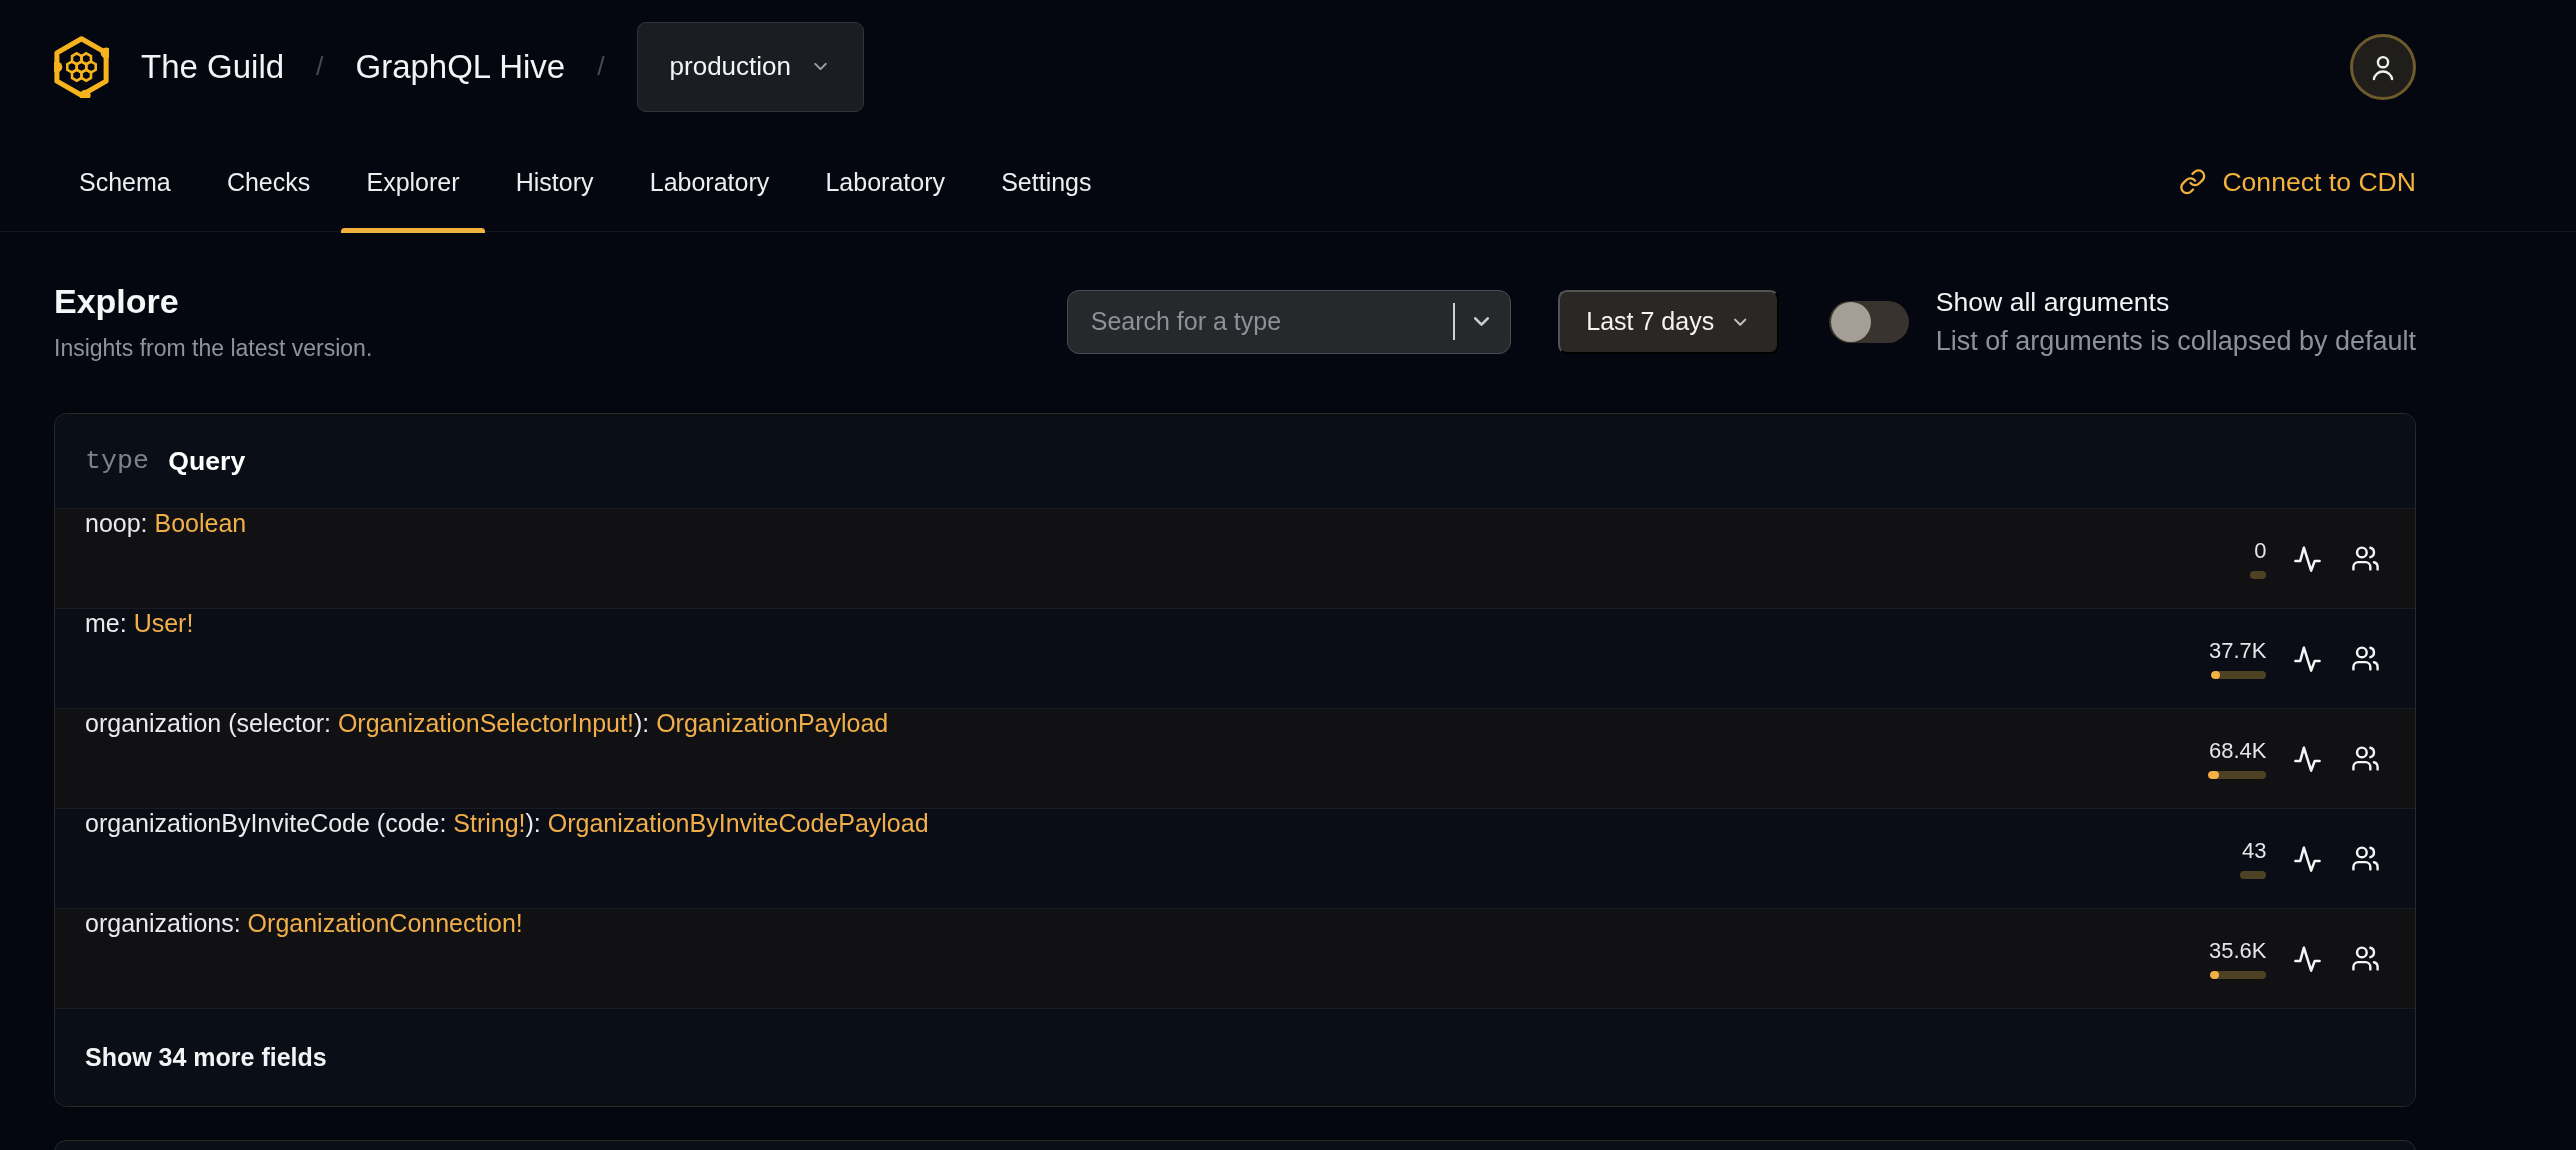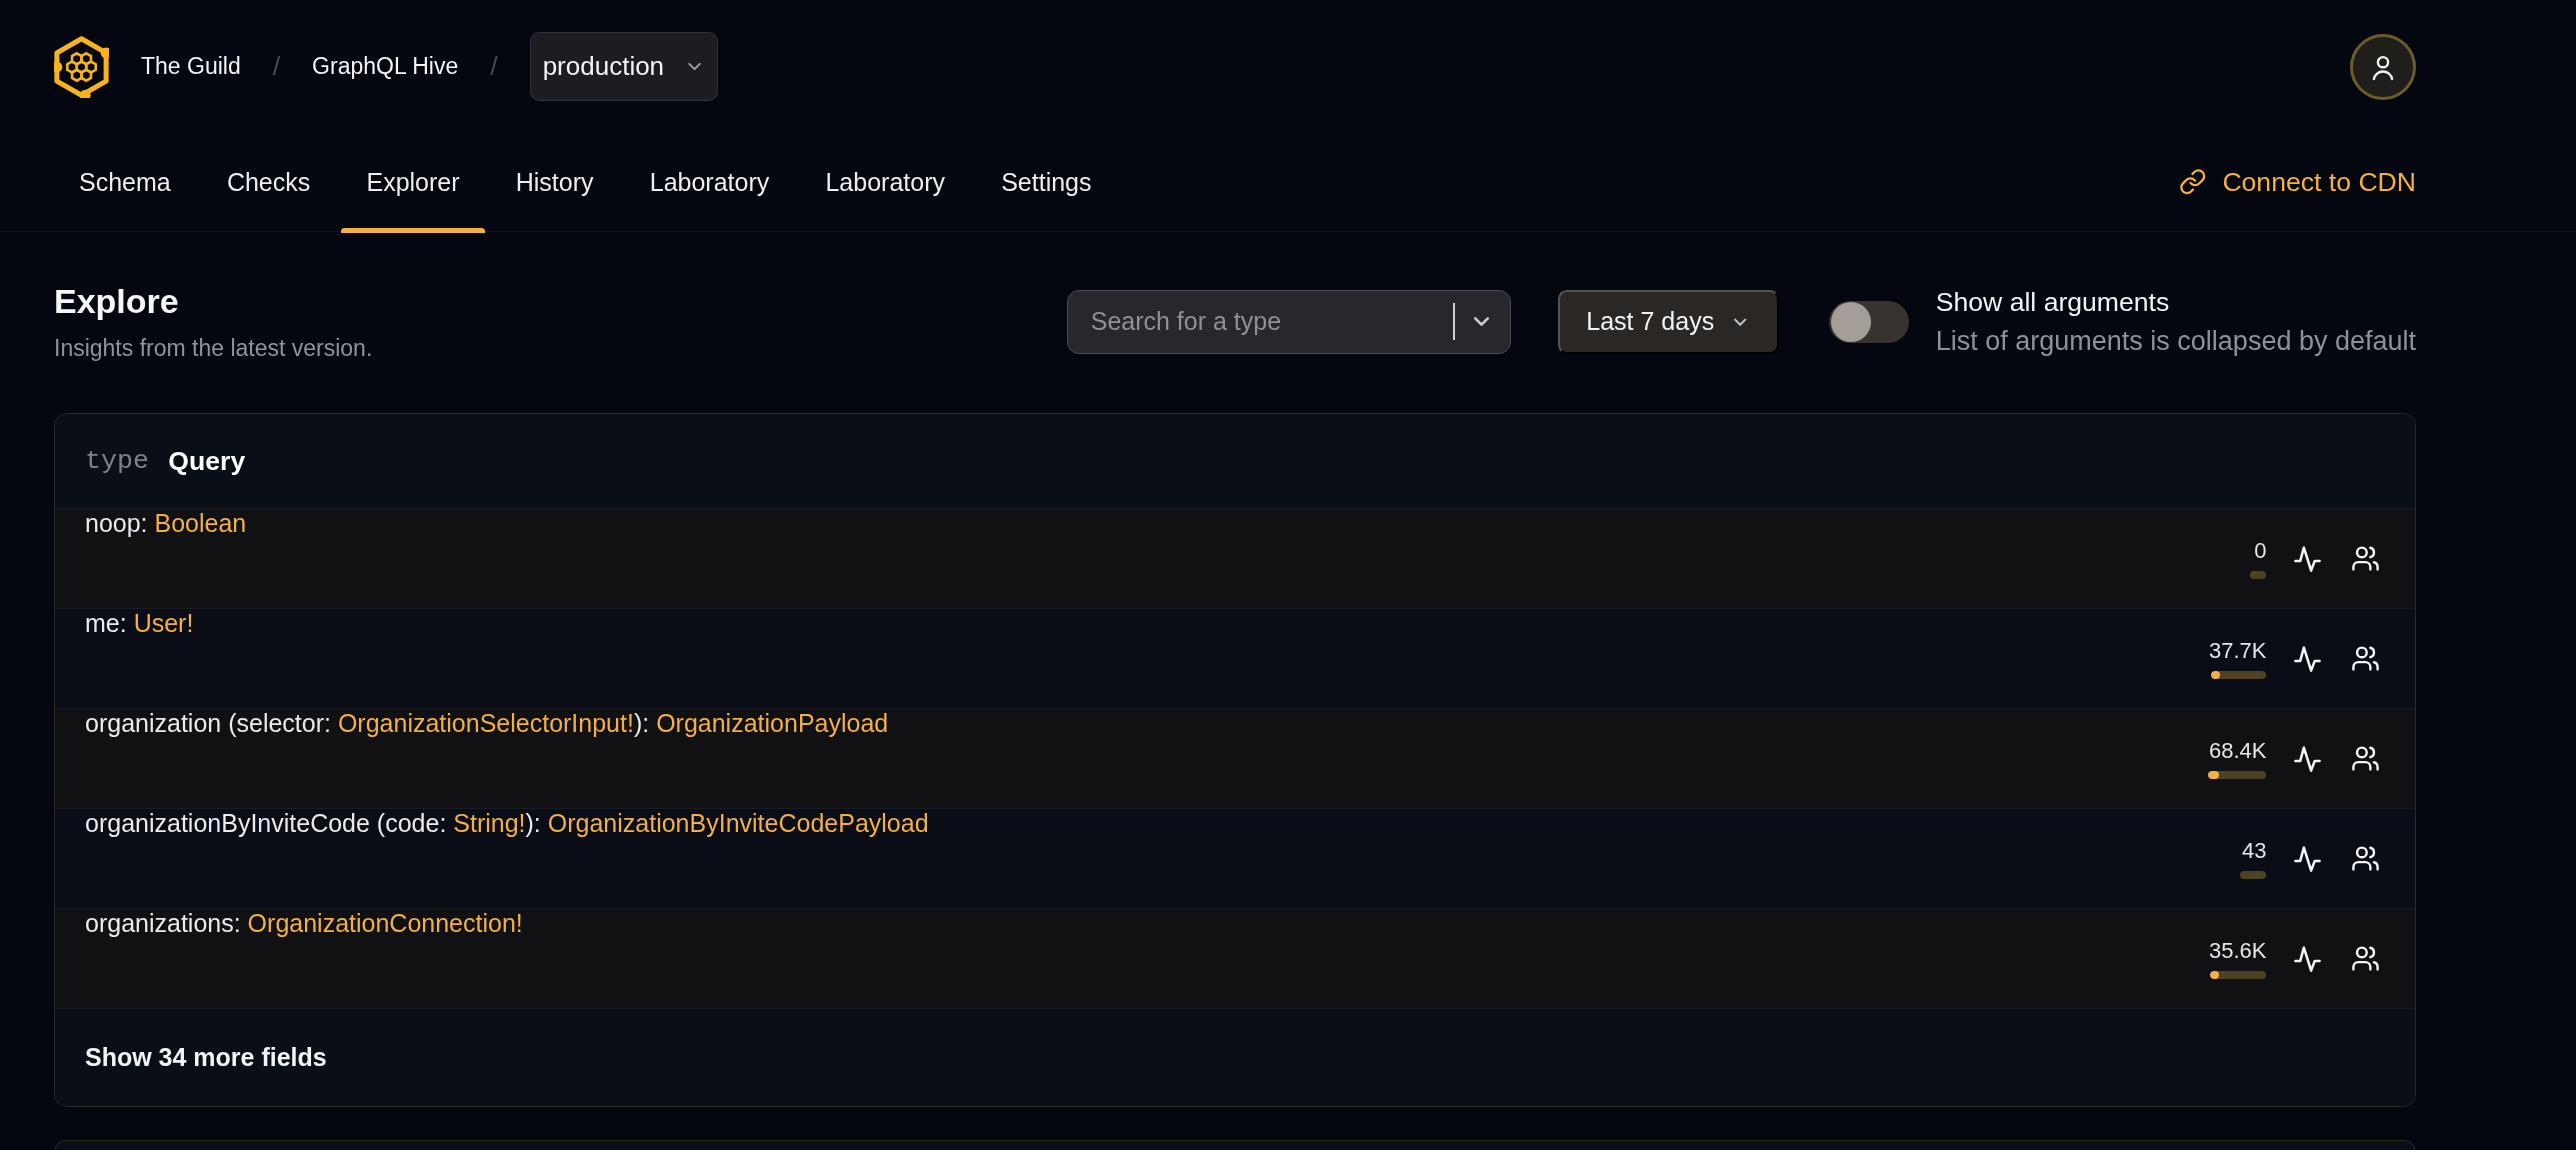--- a/index.html
+++ b/index.html
@@ -8,23 +8,23 @@
     background:#04070f;
     font-family:"Liberation Sans", sans-serif;
     color:#e8eaec;
     overflow:hidden;
   }
   svg { display:block; }
 
   
   .topbar { height:133px; display:flex; align-items:center; justify-content:space-between; padding:0 160px 0 54px; }
   .crumbs { display:flex; align-items:center; gap:32px; }
-  .crumb { font-size:23px; color:#f3f4f6; font-weight:500; }
+  .crumb { font-size:33px; color:#f3f4f6; font-weight:500; }
   .crumb-sep { font-size:26.6px; color:#464b53; }
-  .target-btn { height:69px; padding:0 12px; display:flex; align-items:center; gap:19.5px; background:#1b1d22; border:1.8px solid #30343a; border-radius:8.9px; color:#f3f4f6; font-size:26px; cursor:pointer; }
+  .target-btn { height:90px; padding:0 32px; display:flex; align-items:center; gap:19.5px; background:#1b1d22; border:1.8px solid #30343a; border-radius:8.9px; color:#f3f4f6; font-size:26px; cursor:pointer; }
   .avatar-btn { width:66px; height:66px; border-radius:50%; border:3.5px solid #6d5b2d; background:#201e1a; display:flex; align-items:center; justify-content:center; cursor:pointer; }
 
   
   .tabs { height:99px; display:flex; align-items:stretch; padding-left:54px; border-bottom:1.8px solid #13161d; }
   .tab { padding:0 25px; margin-right:6.2px; display:flex; align-items:center; font-size:25px; color:#edeef0; position:relative; cursor:pointer; white-space:nowrap; }
   .tab.active::after { content:""; position:absolute; left:0; right:0; bottom:-1.8px; height:5.3px; background:var(--accent); border-radius:3.5px 3.5px 0 0; }
   .cdn-link { margin-left:auto; margin-right:160px; display:flex; align-items:center; gap:16px; color:var(--accent); font-size:26.6px; cursor:pointer; white-space:nowrap; }
 
   
   main { padding:50px 160px 0 54px; }

